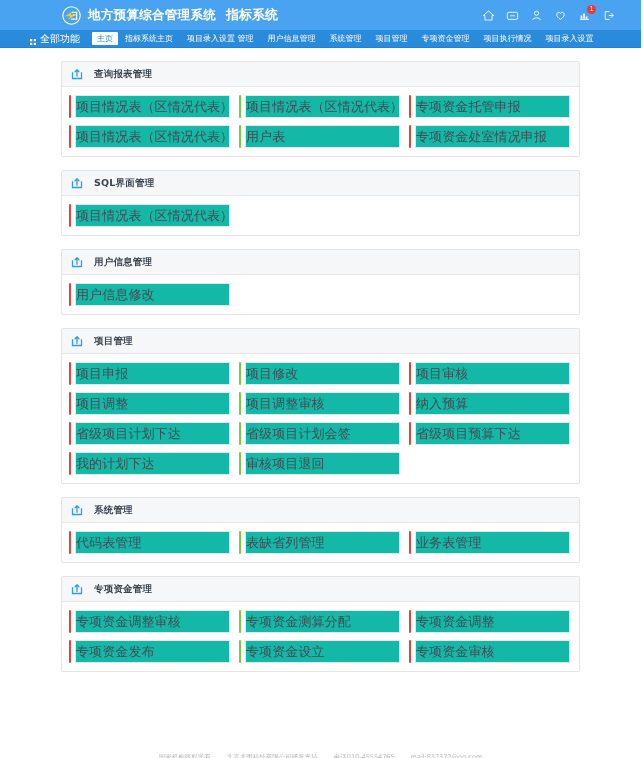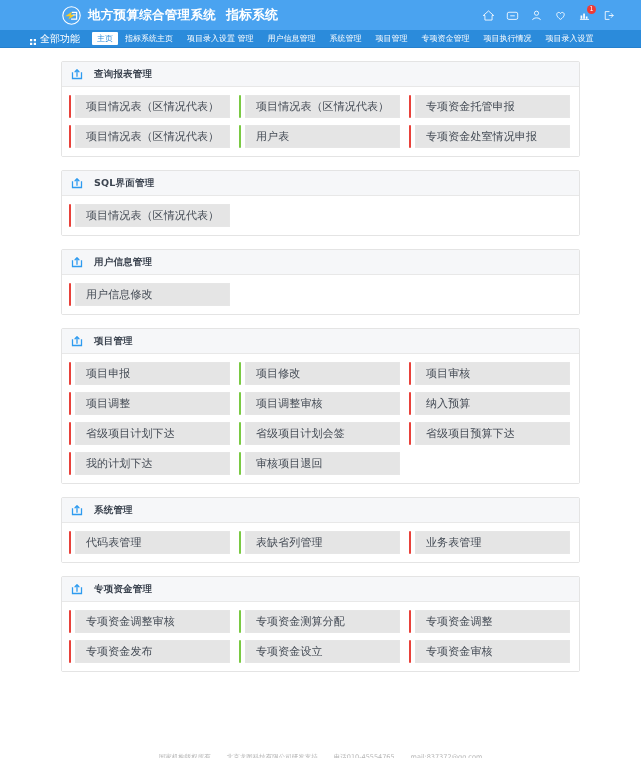--- a/index.html
+++ b/index.html
@@ -181,25 +181,24 @@
     width: 2px;
     flex: 0 0 2px;
     border-radius: 1px;
   }
   .accent.red   { background: #e8413a; }
   .accent.green { background: #7ac943; }
   .cell-box {
     flex: 1 1 auto;
     margin-left: 4px;
     border: 1px solid #e6e6e6;
-    background: #e5e5e5;
-    display: flex;
-    align-items: center;
-    padding-left: 10px;
-    font-size: 11px;
+    background: #14b8a6;
+    display: flex;
+    align-items: center;
+    font-size: 13px;
     color: #444b55;
     letter-spacing: .1px;
     cursor: pointer;
     white-space: nowrap;
     overflow: hidden;
   }
 
   
   .footer {
     flex: 0 0 auto;

